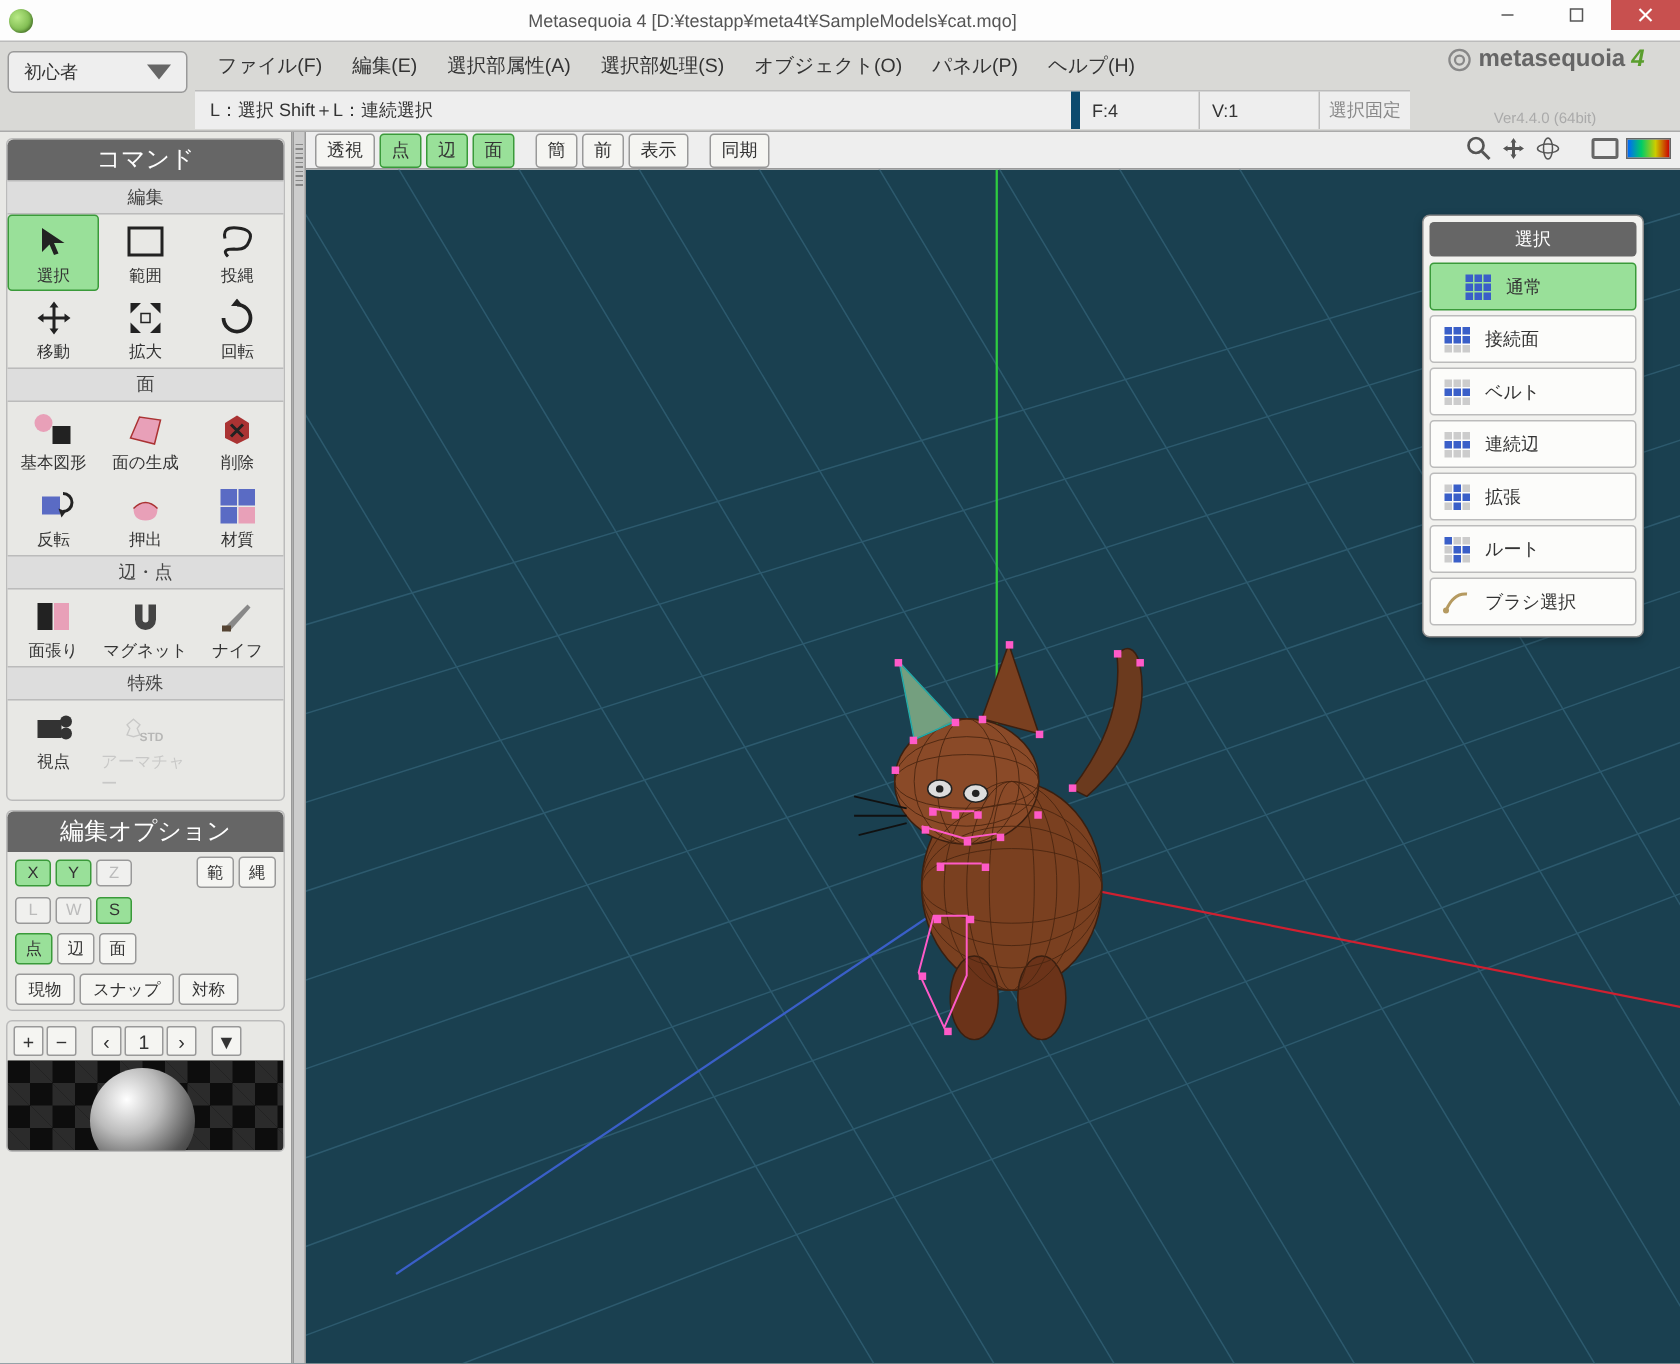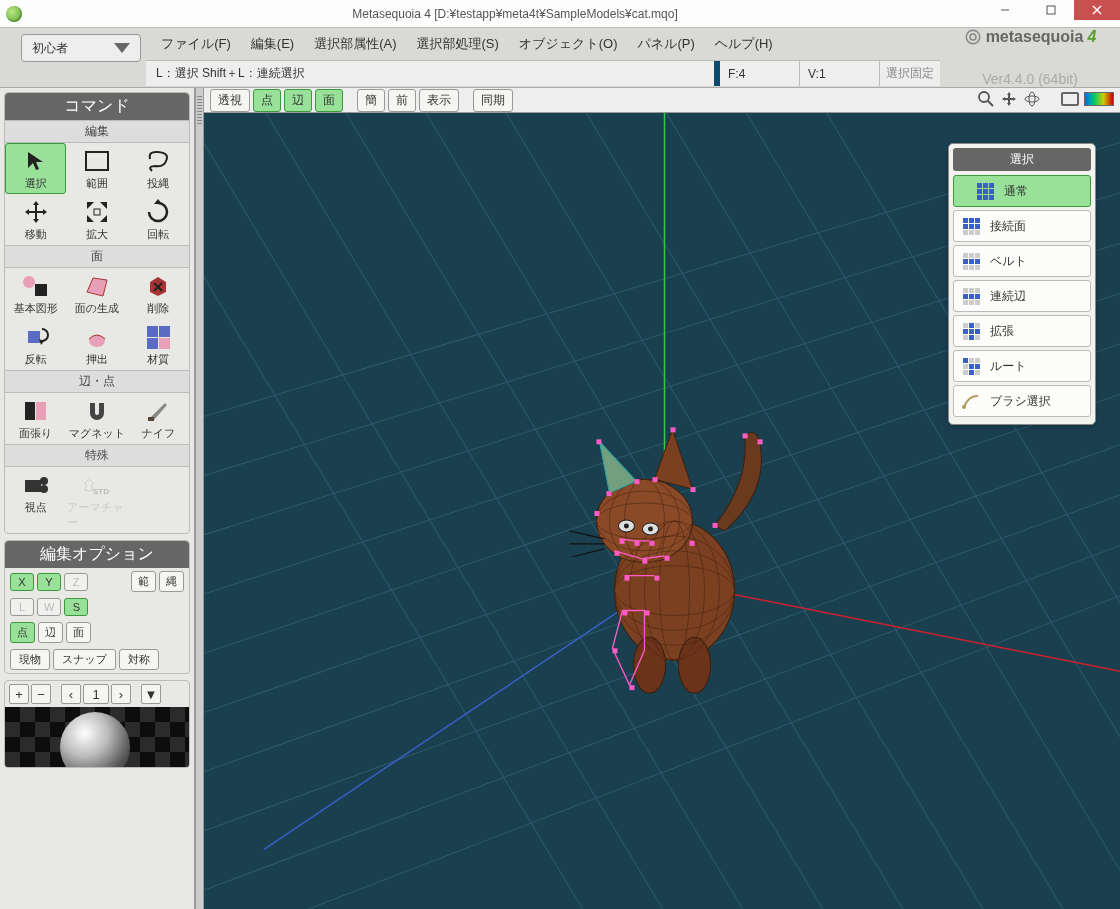--- a/index.html
+++ b/index.html
@@ -21,21 +21,21 @@
 .menucol { flex:1; display:flex; flex-direction:column; }
 .menubar { display:flex; gap:2px; padding:4px 6px; color:#333; font-size:13px; }
 .menubar span { padding:3px 9px; border-radius:3px; }
 .statusbar { display:flex; align-items:center; height:26px; border-top:1px solid #bbb; background:#eee; font-size:12px; }
 .statusbar .hint { flex:1; padding:0 10px; color:#333; border-right:6px solid #0c4a6e; height:100%; display:flex; align-items:center;text-align:right; }
 .statusbar .cell { width:80px; border-right:1px solid #bbb; height:100%; display:flex; align-items:center; padding:0 8px; color:#333; }
 .statusbar .lock { width:60px; text-align:center; height:100%; display:flex; align-items:center; justify-content:center; color:#888; }
 .logoarea { width:180px; display:flex; flex-direction:column; align-items:center; justify-content:center; color:#888; }
 .logoarea .logo { display:flex; align-items:center; gap:4px; font-size:16px; font-weight:bold; color:#666; }
 .logoarea .logo .gear { width:18px; height:18px; }
-.logoarea .ver { font-size:14px; color:#aaa;margin-top:25px; }
+.logoarea .ver { font-size:10px; color:#aaa;margin-top:25px; }
 
 
 .main { display:flex; height:calc(100% - 88px); }
 
 
 .sidebar { width:195px; background:#e8e8e5; border-right:1px solid #999; padding:4px; overflow:hidden; display:flex; flex-direction:column; gap:6px; }
 .panel { background:#e8e8e5; border:1px solid #bbb; border-radius:4px; }
 .panel-title { background:#666; color:#fff; font-size:16px; text-align:center; padding:3px 0; border-radius:4px 4px 0 0; }
 .panel-sub { background:#ddd; text-align:center; font-size:12px; padding:2px 0; border-top:1px solid #bbb; border-bottom:1px solid #bbb; color:#444; }
 .toolgrid { display:grid; grid-template-columns:repeat(3,1fr); }
@@ -109,21 +109,21 @@
     <div class="winbtn close">
         <svg viewBox="0 0 10 10">
           <line x1="1" y1="1" x2="9" y2="9" stroke="#fff" stroke-width="1.4"></line>
           <line x1="9" y1="1" x2="1" y2="9" stroke="#fff" stroke-width="1.4"></line>
         </svg>
       </div>
   </div>
 </div>
 
 <div class="toprow">
-  <div style="display:flex;flex-direction:column;padding-left:16px;">
+  <div style="display:flex;flex-direction:column;">
     <div class="modebox">
       <span>初心者</span>
       <div class="tri"></div>
     </div>
   </div>
   <div class="menucol">
     <div class="menubar">
       <span>ファイル(F)</span>
       <span>編集(E)</span>
       <span>選択部属性(A)</span>

